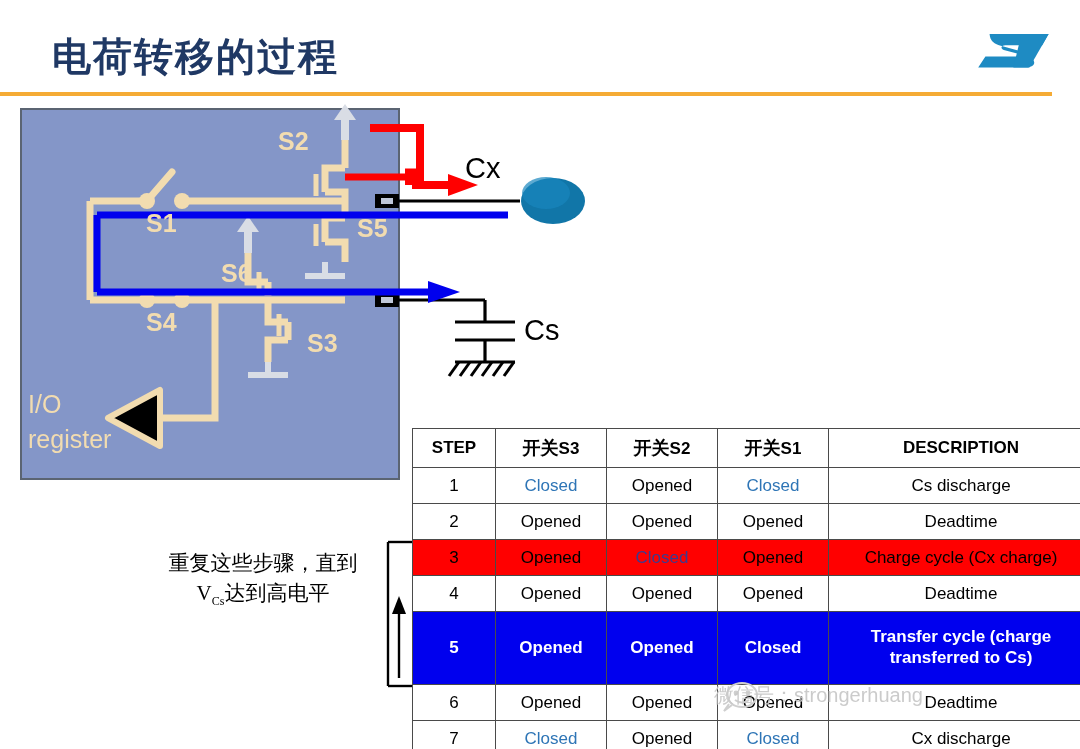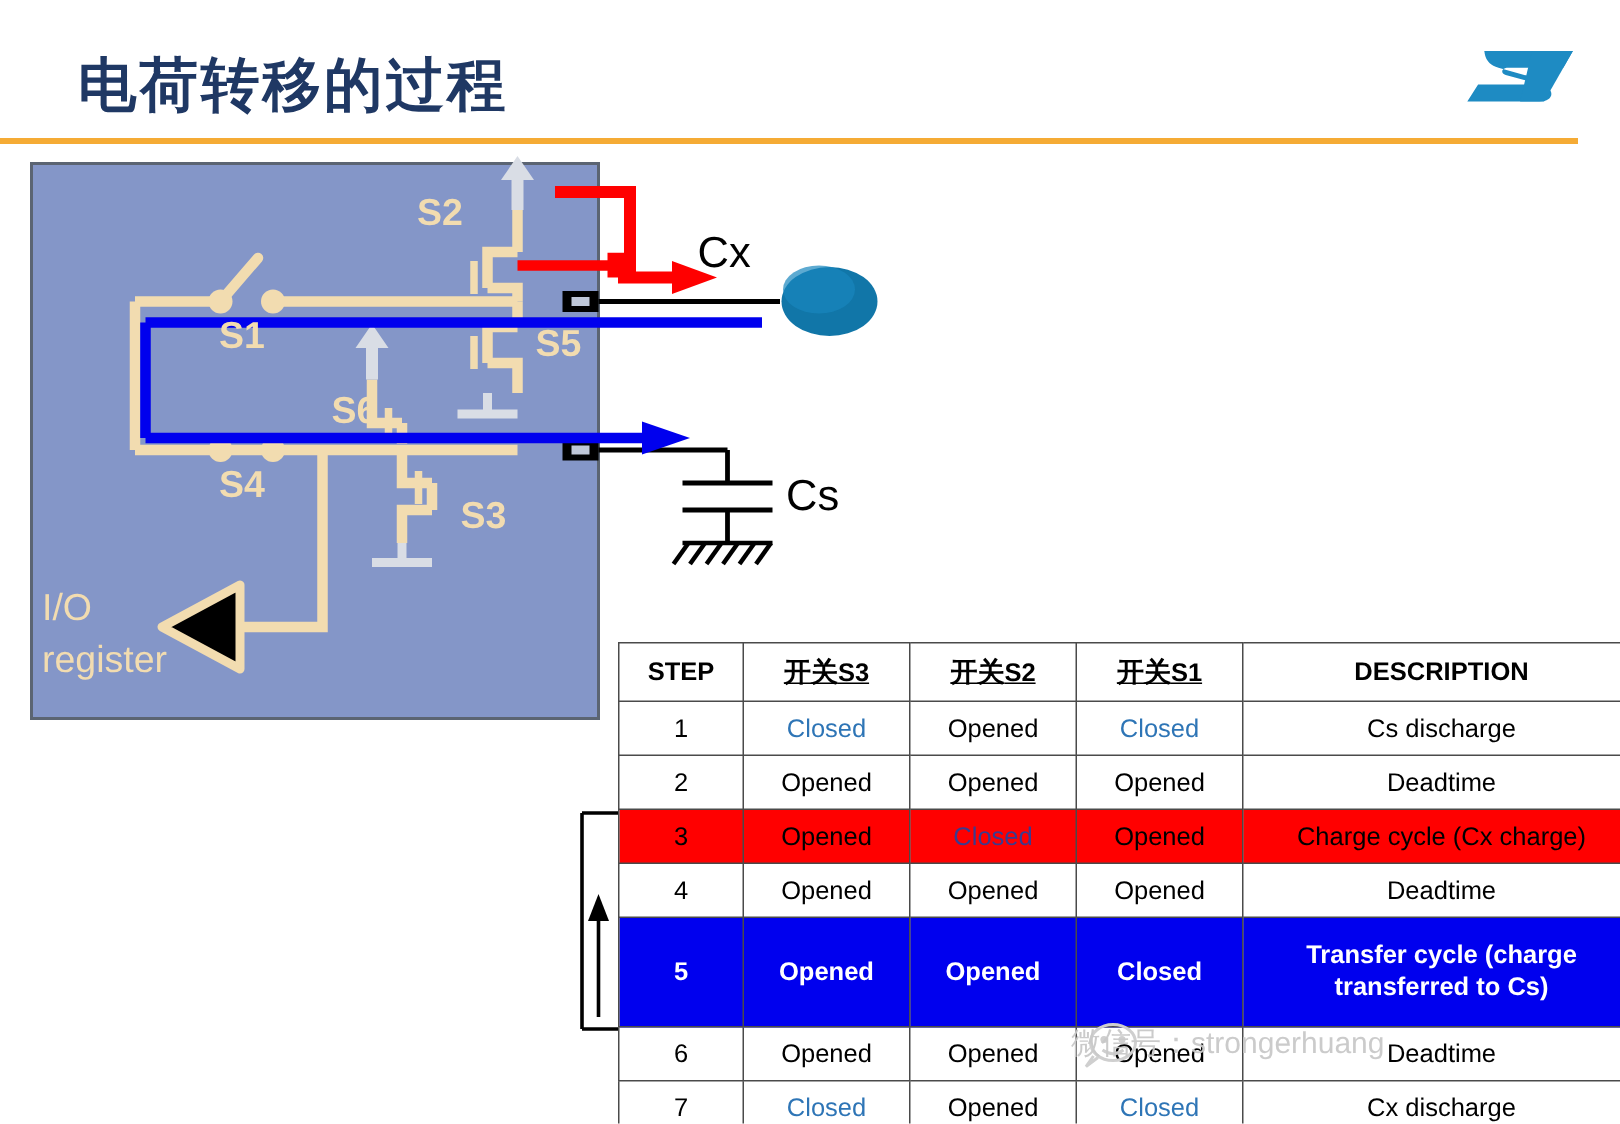--- a/index.html
+++ b/index.html
@@ -59,21 +59,21 @@
     height:33px;padding:1px 2px;font-weight:400;
   }
   .step-table th{font-weight:700;height:36px;text-align:center;}
   .c-step{width:78px;}
   .c-sw{width:106px;}
   .c-desc{width:260px;}
   .closed{color:#2e75b6;}
   .row-red td{background:#ff0000;border-color:#4a4a4a;color:#000;}
   .row-red td.closed-red{color:#3b3b8f;}
   .row-blue td{background:#0000ee;color:#ffffff;font-weight:700;height:70px;line-height:1.22;}
-  .hdr-cn{font-family:"Liberation Serif","DejaVu Serif",serif;font-size:18px;font-weight:400;text-decoration:underline;}
+  .hdr-cn{font-family:"Liberation Serif","DejaVu Serif",serif;font-size:18px;font-weight:400;}
   .hdr-cn b{font-family:"Liberation Sans",sans-serif;font-size:17px;font-weight:700;}
 
   
   .watermark{
     position:absolute;left:714px;top:682px;
     font-size:20px;color:#c9c9c9;white-space:nowrap;
     font-family:Liberation Sans, sans-serif;opacity:.95;
     pointer-events:none;
   }
   .wm-face{position:absolute;left:718px;top:680px;width:46px;height:34px;pointer-events:none;}
@@ -223,20 +223,26 @@
       <text x="28" y="313" font-size="25" font-weight="400">I/O</text>
       <text x="28" y="348" font-size="25" font-weight="400">register</text>
     </g>
     <g fill="#000000" font-family="Liberation Sans, sans-serif" font-size="29">
       <text x="465" y="78">Cx</text>
       <text x="524" y="240">Cs</text>
     </g>
   </svg>
 
 
+  <div class="note-left">
+    <div>重复这些步骤，直到</div>
+    <div>
+      <span>V</span><sub>Cs</sub><span>达到高电平</span>
+    </div>
+  </div>
 
   <svg class="loop-bracket" viewBox="0 0 60 165">
     <g stroke="#000000" stroke-width="2.4" fill="none">
       <path d="M44 12 L20 12"></path>
       <path d="M20 12 L20 156"></path>
       <path d="M20 156 L44 156"></path>
       <path d="M31 148 L31 78"></path>
     </g>
     <path d="M24 84 L31 66 L38 84 Z" fill="#000000"></path>
   </svg>

